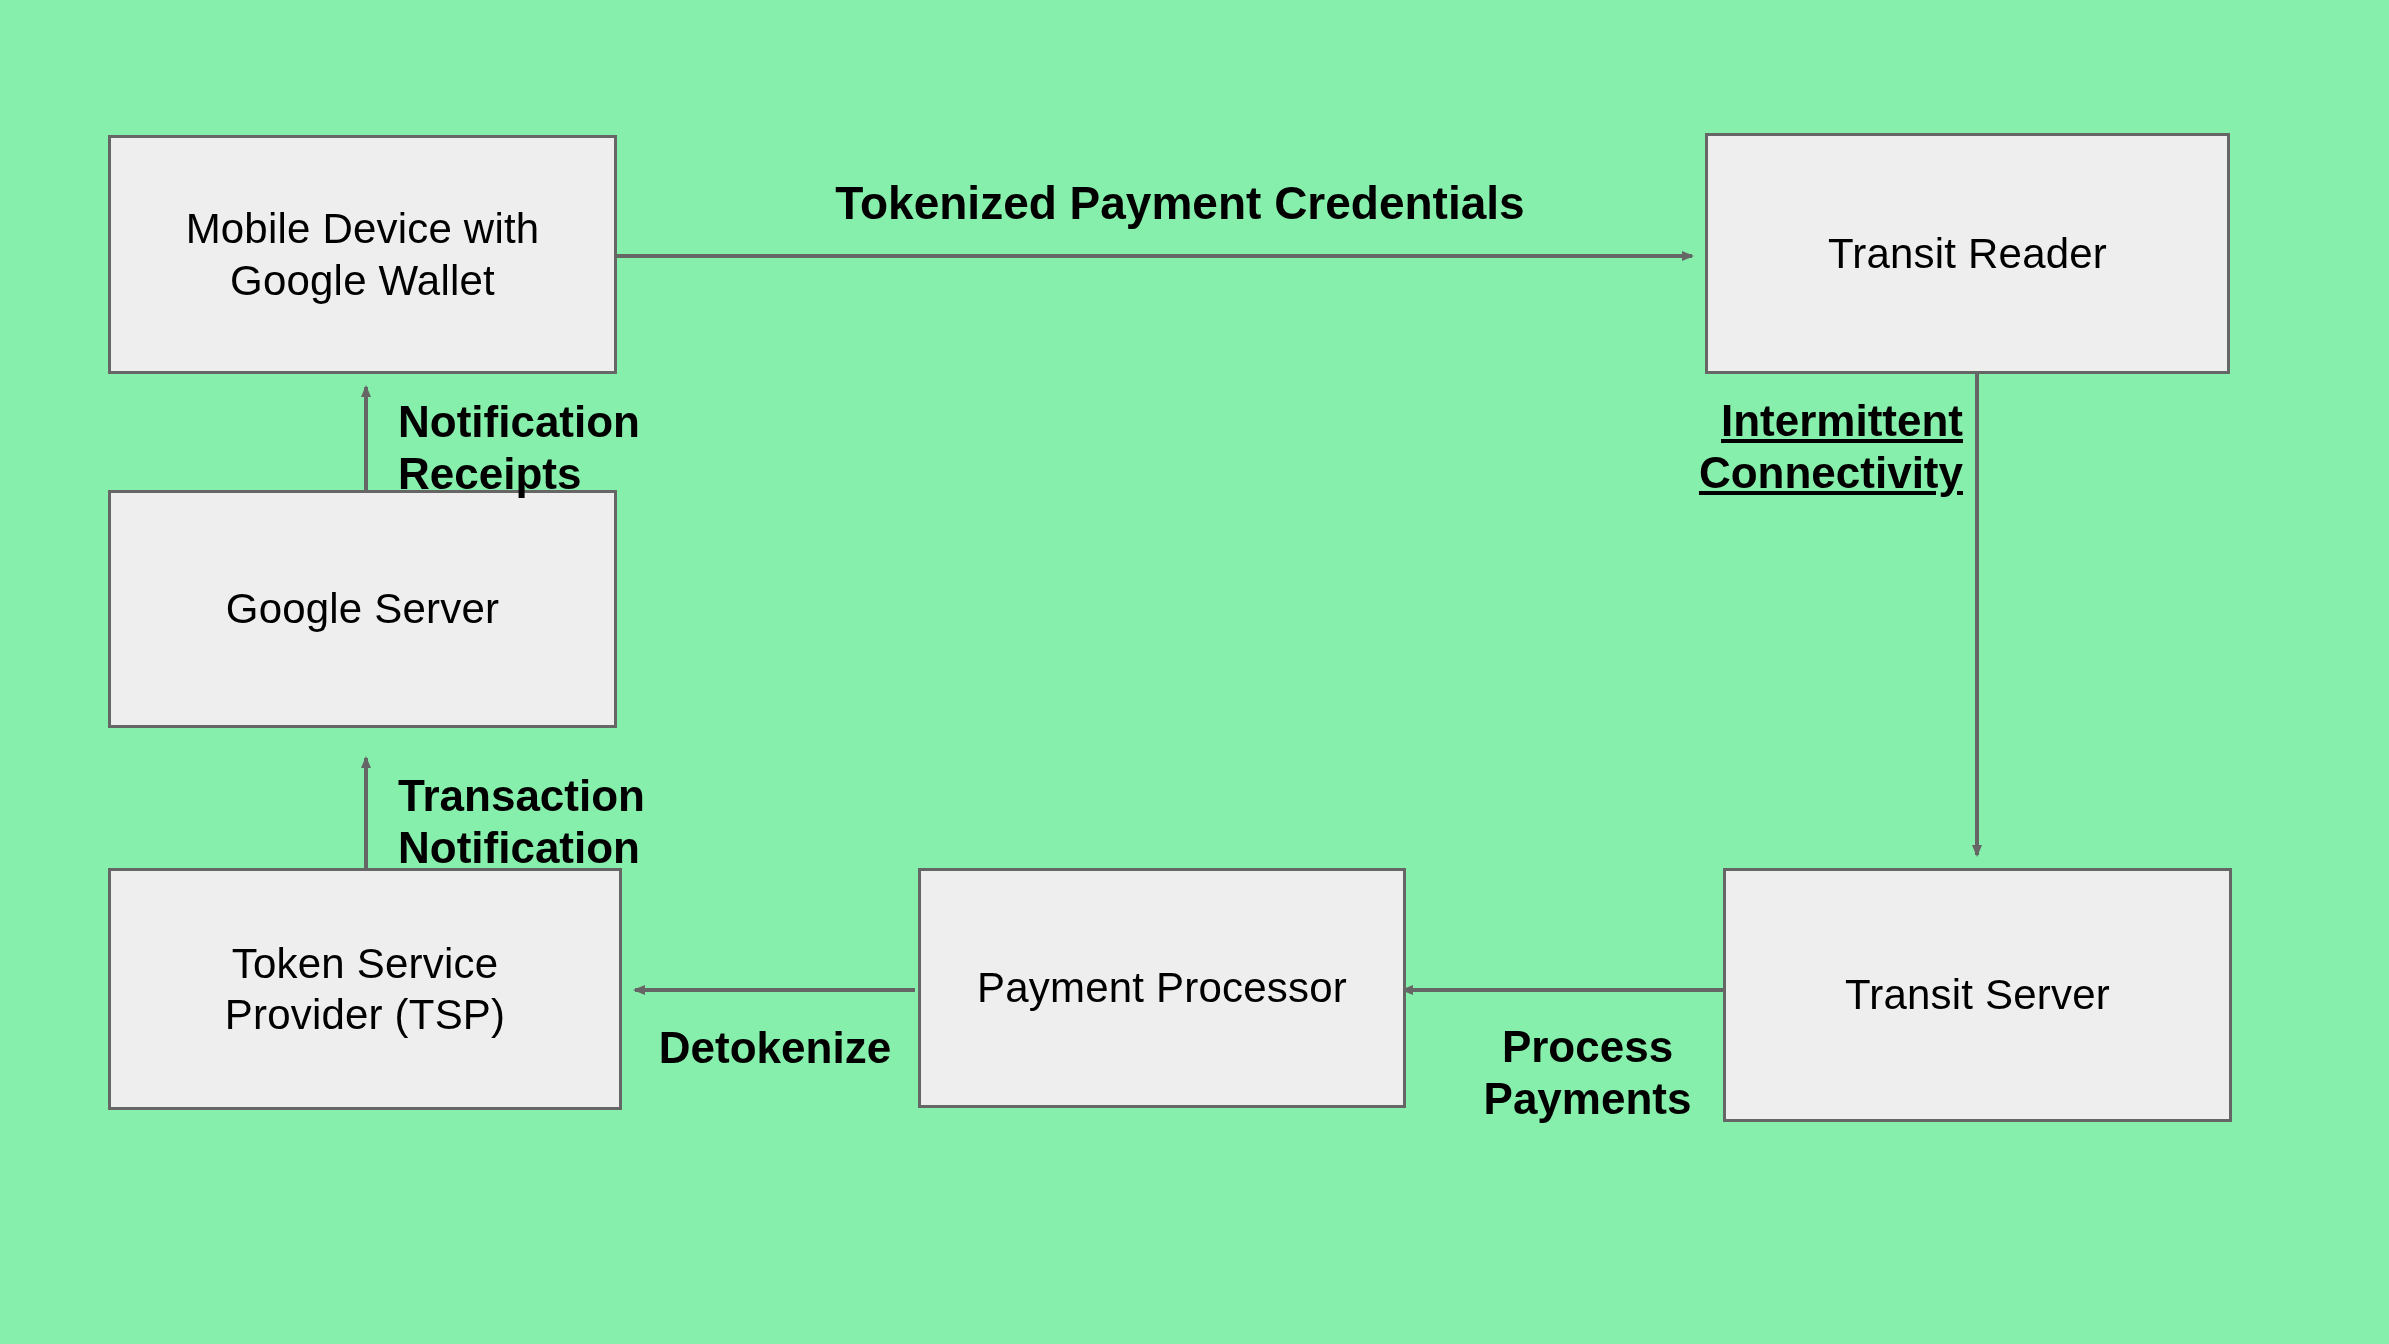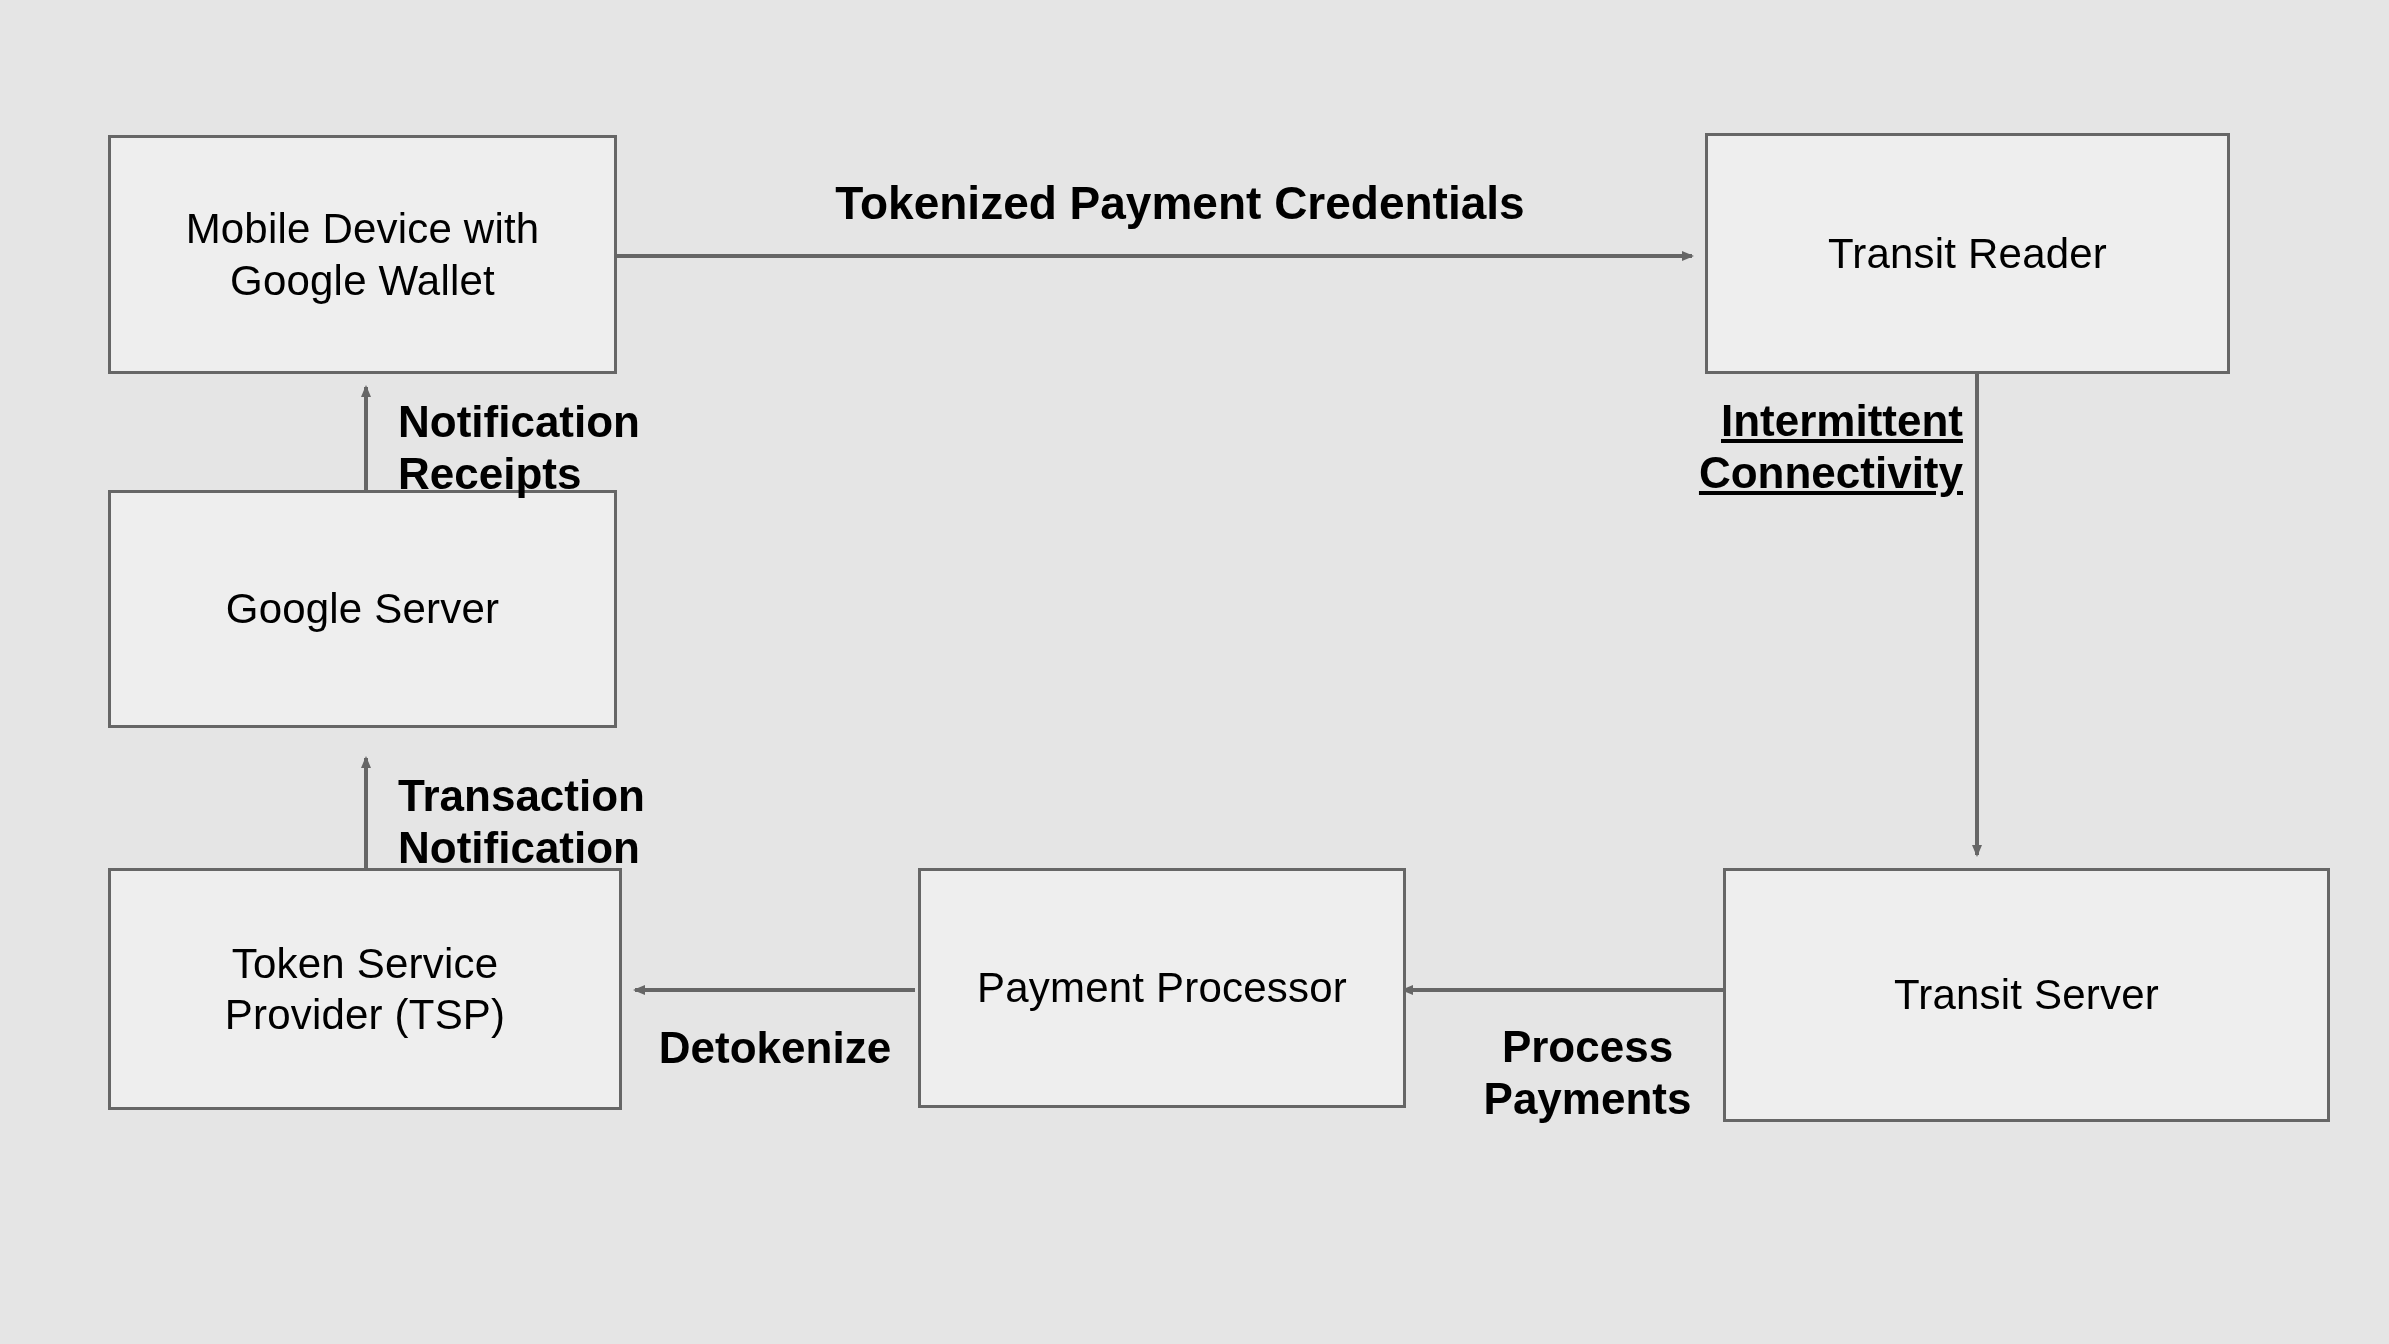--- a/index.html
+++ b/index.html
@@ -4,21 +4,21 @@
 <style>
   html, body {
     margin: 0;
     padding: 0;
     background: #ffffff;
   }
   #canvas {
     position: relative;
     width: 2389px;
     height: 1344px;
-    background: #e5e5e5;
+    background: #86efac;
     font-family: "Liberation Sans", sans-serif;
     overflow: hidden;
   }
   .node {
     position: absolute;
     box-sizing: border-box;
     background: #eeeeee;
     border: 3px solid #666666;
     display: flex;
     align-items: center;
@@ -105,21 +105,21 @@
 
   <div class="node" style="left:108px; top:868px; width:514px; height:242px;">
     <span class="node-label">Token Service
 Provider (TSP)</span>
   </div>
 
   <div class="node" style="left:918px; top:868px; width:488px; height:240px;">
     <span class="node-label">Payment Processor</span>
   </div>
 
-  <div class="node" style="left:1723px; top:868px; width:607px; height:254px;">
+  <div class="node" style="left:1723px; top:868px; width:509px; height:254px;">
     <span class="node-label">Transit Server</span>
   </div>
 
   <div class="edge-label big al-center" style="left:740px; top:176px; width:880px;">Tokenized Payment Credentials</div>
 
   <div class="edge-label al-right" style="left:1470px; top:395px; width:493px;text-decoration:underline;">Intermittent
 Connectivity</div>
 
 
   <div class="edge-label al-center" style="left:1450px; top:1021px; width:275px;">Process

